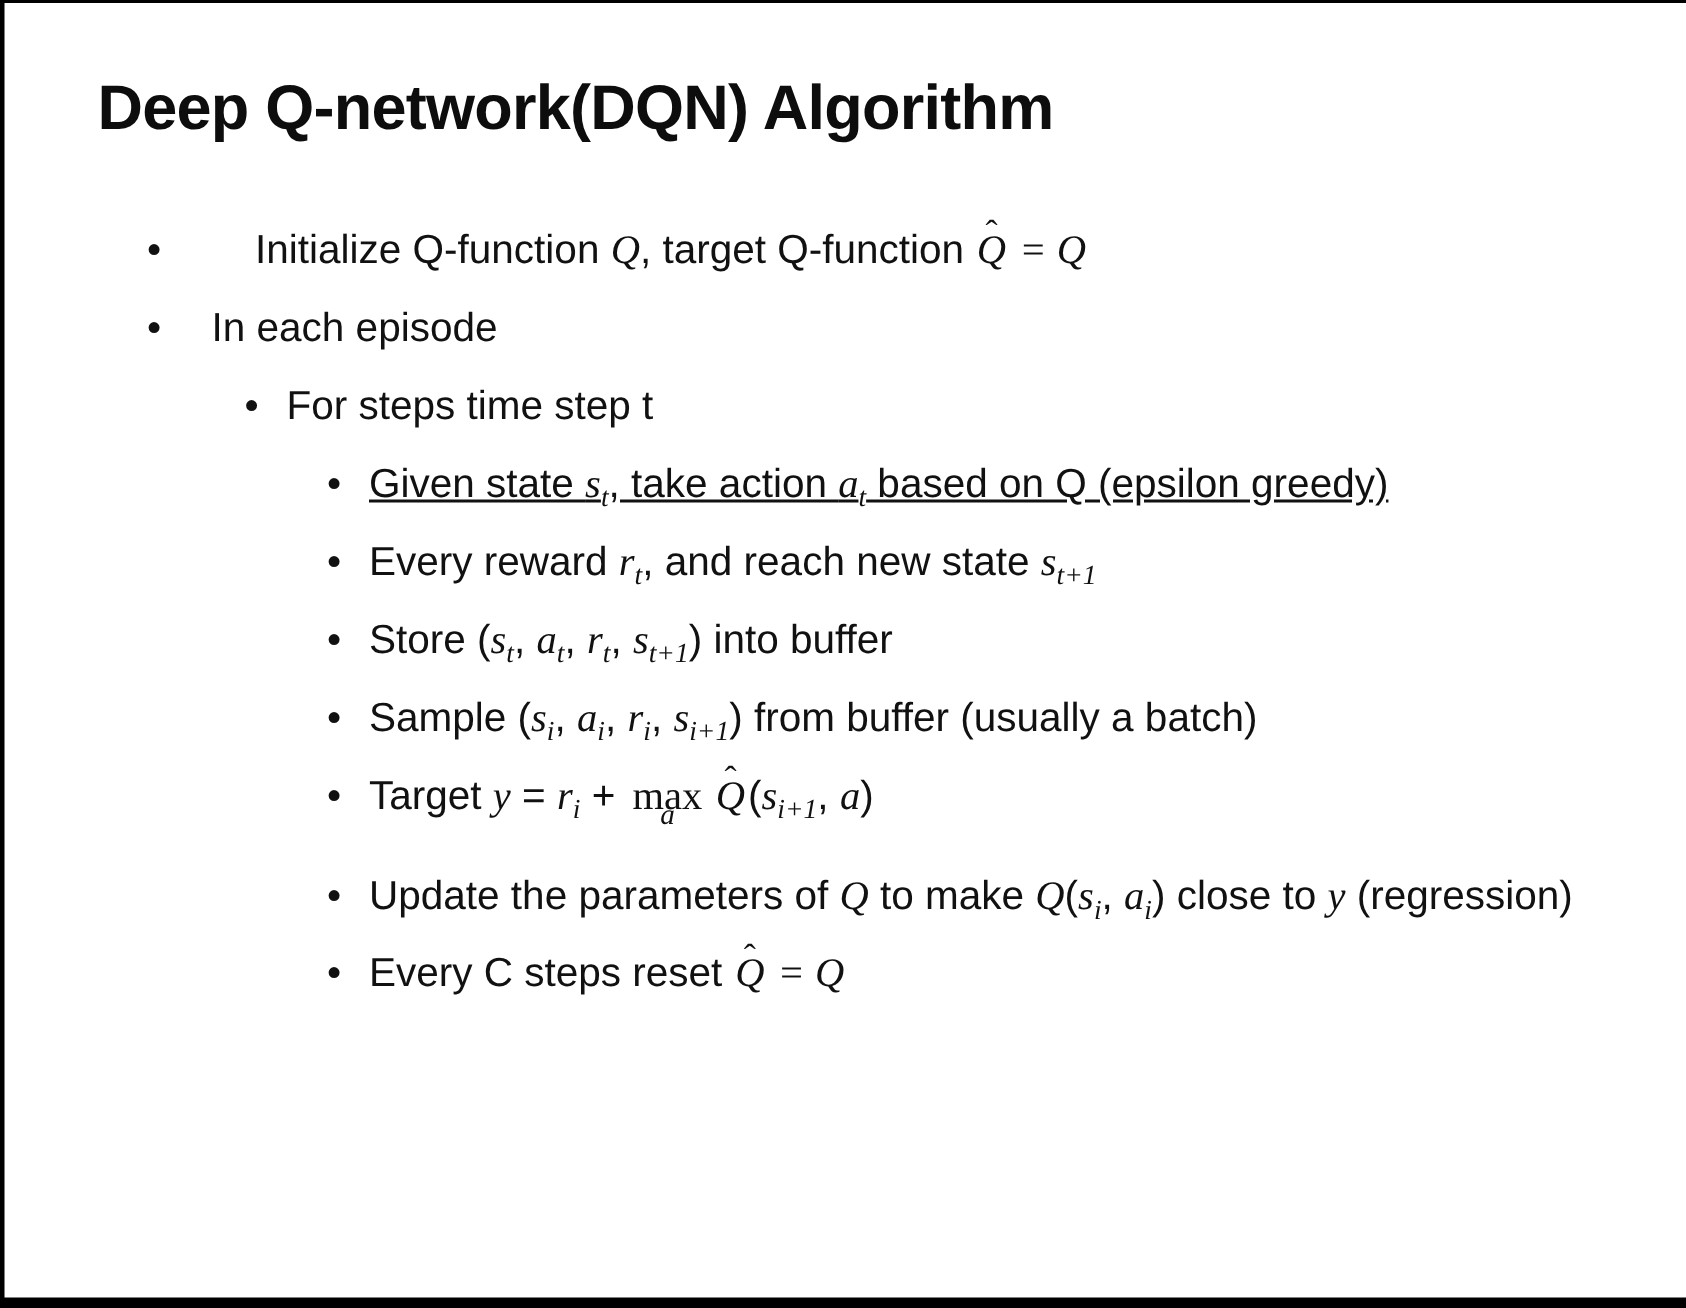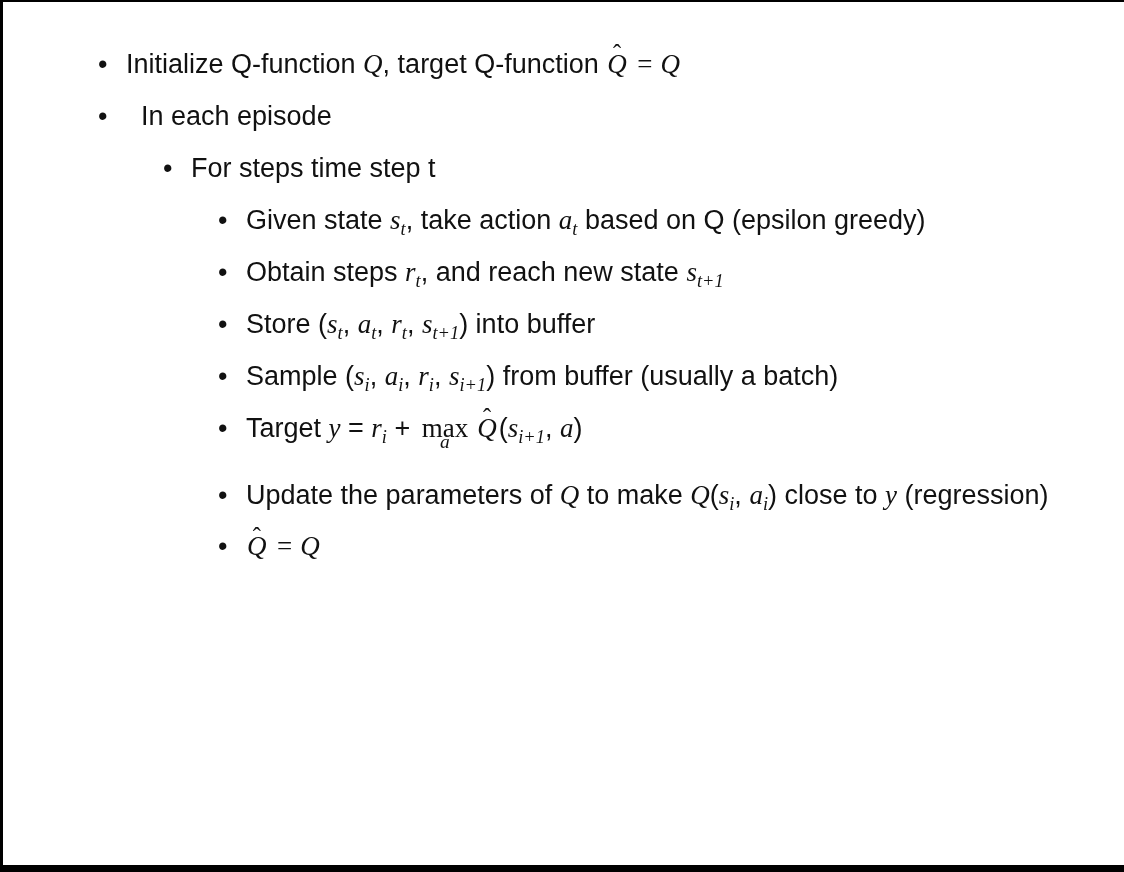--- a/index.html
+++ b/index.html
@@ -57,55 +57,56 @@
     position: absolute; top: 0.95em; left: 50%;
     transform: translateX(-50%);
     font-family: "Liberation Serif", serif; font-style: italic;
     font-size: 0.72em;
   }
 </style>
 </head>
 <body>
 
 <div class="slide">
+  <h1 class="title">Deep Q-network(DQN) Algorithm</h1>
   <div class="bullets" id="bullets">
       <div class="bullet l1">
         <span class="marker">•</span>
-        <span class="content" style="display: block;"><span class="seg-text">Initialize Q-function </span><span class="seg-math">Q</span><span class="seg-text">, target Q-function </span><span class="seg-hat"><span class="hat-mark">ˆ</span><span class="seg-math">Q</span></span><span class="seg-math"> = Q</span></span>
+        <span class="content" style="display: block; margin-left: 44px;"><span class="seg-text">Initialize Q-function </span><span class="seg-math">Q</span><span class="seg-text">, target Q-function </span><span class="seg-hat"><span class="hat-mark">ˆ</span><span class="seg-math">Q</span></span><span class="seg-math"> = Q</span></span>
       </div>
       <div class="bullet l1">
         <span class="marker">•</span>
         <span class="content" style="display: block; margin-left: 15px;"><span class="seg-text">In each episode</span></span>
       </div>
       <div class="bullet l2">
         <span class="marker">•</span>
         <span class="content" style="display: block;"><span class="seg-text">For steps time step t</span></span>
       </div>
       <div class="bullet l3">
         <span class="marker">•</span>
-        <span class="content" style="display: block;"><span class="seg-text">Given state </span><span class="seg-math">s<sub>t</sub></span><span class="seg-text">, take action </span><span class="seg-math">a<sub>t</sub></span><span class="seg-text"> based on Q (epsilon greedy)</span></span>
+        <span class="content" style="display: block; text-decoration: underline;"><span class="seg-text">Given state </span><span class="seg-math">s<sub>t</sub></span><span class="seg-text">, take action </span><span class="seg-math">a<sub>t</sub></span><span class="seg-text"> based on Q (epsilon greedy)</span></span>
       </div>
       <div class="bullet l3">
         <span class="marker">•</span>
-        <span class="content" style="display: block;"><span class="seg-text">Obtain steps </span><span class="seg-math">r<sub>t</sub></span><span class="seg-text">, and reach new state </span><span class="seg-math">s<sub>t+1</sub></span></span>
+        <span class="content" style="display: block;"><span class="seg-text">Every reward </span><span class="seg-math">r<sub>t</sub></span><span class="seg-text">, and reach new state </span><span class="seg-math">s<sub>t+1</sub></span></span>
       </div>
       <div class="bullet l3">
         <span class="marker">•</span>
         <span class="content" style="display: block;"><span class="seg-text">Store (</span><span class="seg-math">s<sub>t</sub></span><span class="seg-text">, </span><span class="seg-math">a<sub>t</sub></span><span class="seg-text">, </span><span class="seg-math">r<sub>t</sub></span><span class="seg-text">, </span><span class="seg-math">s<sub>t+1</sub></span><span class="seg-text">) into buffer</span></span>
       </div>
       <div class="bullet l3">
         <span class="marker">•</span>
         <span class="content" style="display: block;"><span class="seg-text">Sample (</span><span class="seg-math">s<sub>i</sub></span><span class="seg-text">, </span><span class="seg-math">a<sub>i</sub></span><span class="seg-text">, </span><span class="seg-math">r<sub>i</sub></span><span class="seg-text">, </span><span class="seg-math">s<sub>i+1</sub></span><span class="seg-text">) from buffer (usually a batch)</span></span>
       </div>
       <div class="bullet l3" style="margin-bottom: 34px;">
         <span class="marker">•</span>
         <span class="content" style="display: block;"><span class="seg-text">Target </span><span class="seg-math">y</span><span class="seg-text"> = </span><span class="seg-math">r<sub>i</sub></span><span class="seg-text"> + </span><span class="seg-maxunder"><span class="max-top">max</span><span class="max-bottom">a</span></span><span class="seg-hat"><span class="hat-mark">ˆ</span><span class="seg-math">Q</span></span><span class="seg-text">(</span><span class="seg-math">s<sub>i+1</sub></span><span class="seg-text">, </span><span class="seg-math">a</span><span class="seg-text">)</span></span>
       </div>
       <div class="bullet l3">
         <span class="marker">•</span>
         <span class="content" style="display: block;"><span class="seg-text">Update the parameters of </span><span class="seg-math">Q</span><span class="seg-text"> to make </span><span class="seg-math">Q</span><span class="seg-text">(</span><span class="seg-math">s<sub>i</sub></span><span class="seg-text">, </span><span class="seg-math">a<sub>i</sub></span><span class="seg-text">) close to </span><span class="seg-math">y</span><span class="seg-text"> (regression)</span></span>
       </div>
       <div class="bullet l3">
         <span class="marker">•</span>
-        <span class="content" style="display: block;"><span class="seg-hat"><span class="hat-mark">ˆ</span><span class="seg-math">Q</span></span><span class="seg-math"> = Q</span></span>
+        <span class="content" style="display: block;"><span class="seg-text">Every C steps reset </span><span class="seg-hat"><span class="hat-mark">ˆ</span><span class="seg-math">Q</span></span><span class="seg-math"> = Q</span></span>
       </div>
     </div>
 </div>
 
 </body></html>

